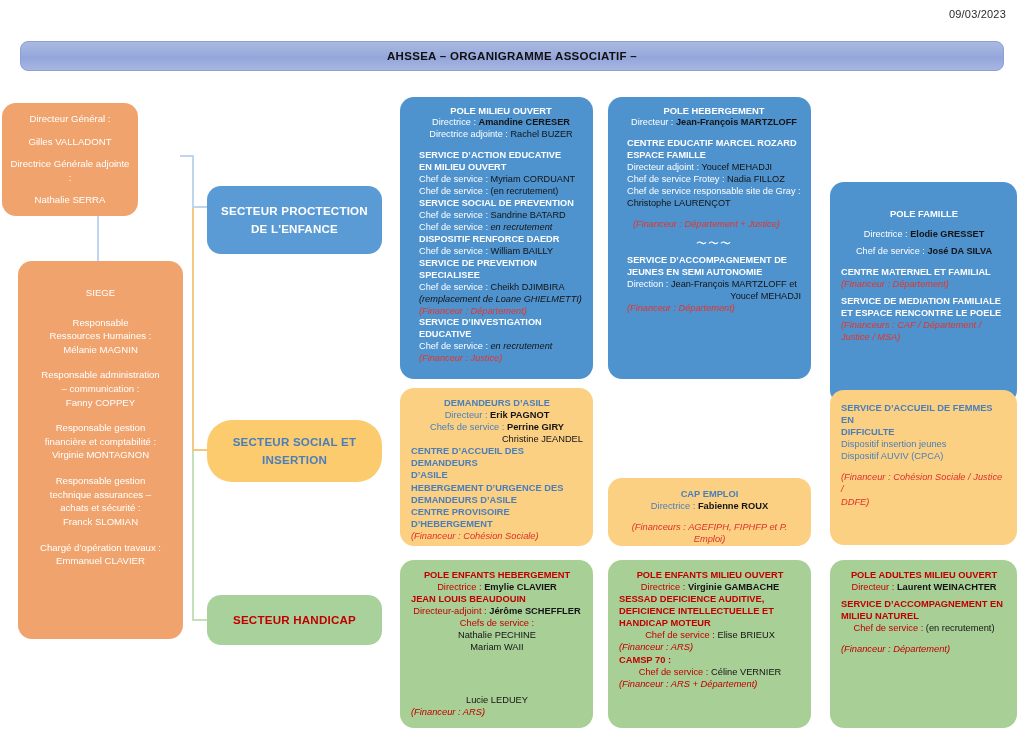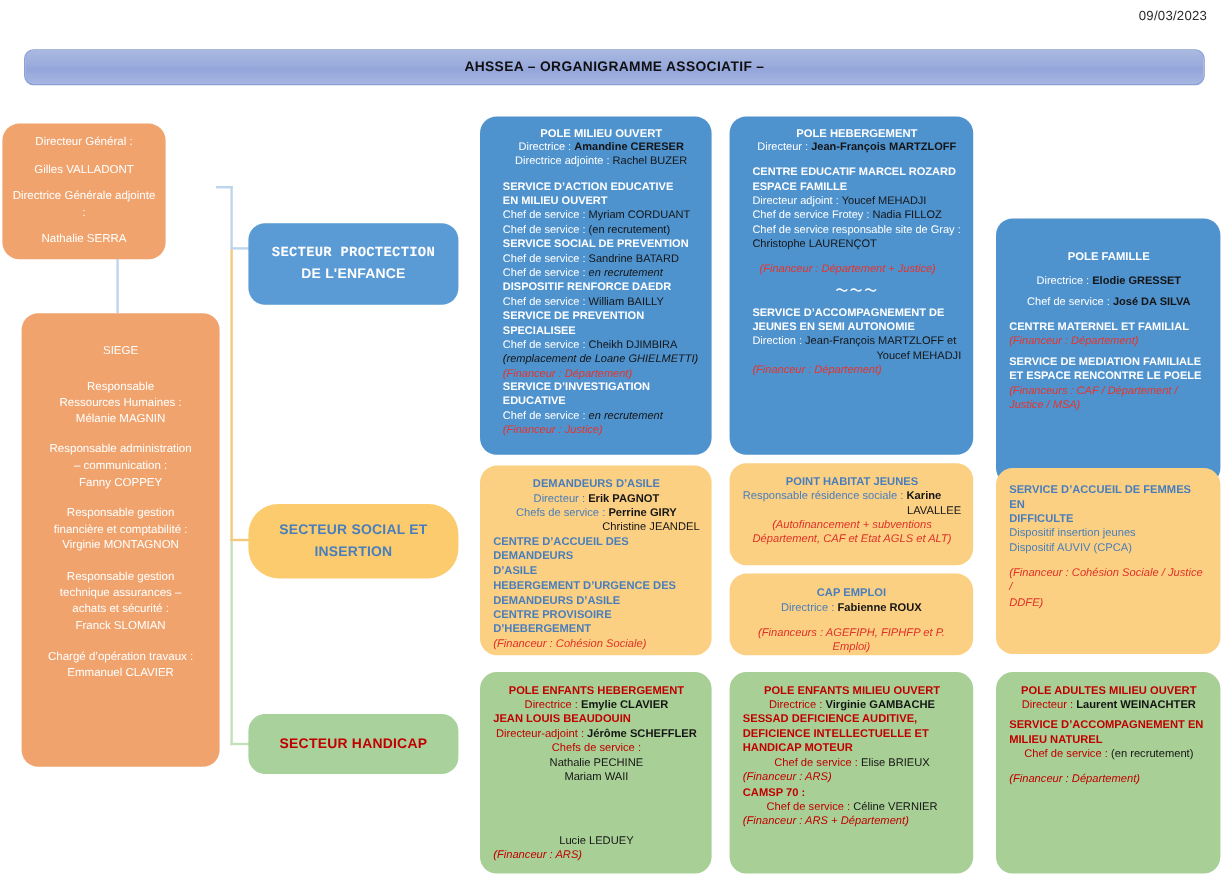--- a/index.html
+++ b/index.html
@@ -153,21 +153,21 @@
     </div>
     <div style="height:12px;"></div>
 
     <div>
       <span class="t or-l">Chargé d’opération travaux :</span>
       <span class="t or-l nm">Emmanuel CLAVIER</span>
     </div>
   </div>
 
   <div class="box rb sector blue-sector" style="left:207px;top:186px;width:175px;height:68px;">
-    <span style="color:#fff;font-family:Liberation Mono, monospace;">SECTEUR PROCTECTION</span>
+    <span style="color:#fff;">SECTEUR PROCTECTION</span>
     <span style="color:#fff;">DE L'ENFANCE</span>
   </div>
 
   <div class="box rb sector yellow" style="left:207px;top:420px;width:175px;height:62px;border-radius:25px;">
     <span style="color:#4a7ebb;">SECTEUR SOCIAL ET</span>
     <span style="color:#4a7ebb;">INSERTION</span>
   </div>
 
   <div class="box rb sector green-sector" style="left:207px;top:595px;width:175px;height:50px;">
     <span style="color:#c00000;">SECTEUR HANDICAP</span>
@@ -271,27 +271,20 @@
       </div>
     <span class="t y-line nm" style="color:#141414;text-align:right;display:block;">Christine JEANDEL</span>
     <span class="t y-svc">CENTRE D’ACCUEIL DES DEMANDEURS</span>
     <span class="t y-svc">D’ASILE</span>
     <span class="t y-svc">HEBERGEMENT D’URGENCE DES</span>
     <span class="t y-svc">DEMANDEURS D’ASILE</span>
     <span class="t y-svc">CENTRE PROVISOIRE D’HEBERGEMENT</span>
     <span class="t y-fin">(Financeur : Cohésion Sociale)</span>
   </div>
 
-  <div class="box rb yellow2" style="left:608px;top:386px;width:203px;height:85px;padding:9px 10px 0 11px;">
-    <span class="t y-head">POINT HABITAT JEUNES</span>
-    <span class="t y-line"><span>Responsable résidence sociale : </span><span class="nm">Karine</span></span>
-    <span class="t y-line nm" style="color:#141414;text-align:right;display:block;">LAVALLEE</span>
-    <span class="t y-fin ctr">(Autofinancement + subventions</span>
-    <span class="t y-fin ctr">Département, CAF et Etat AGLS et ALT)</span>
-  </div>
 
   <div class="box rb yellow2" style="left:608px;top:478px;width:203px;height:68px;padding:10px 8px 0 8px;">
     <span class="t y-head">CAP EMPLOI</span>
     <div class="ctr">
         <span class="t y-line"><span>Directrice : </span><span class="nm">Fabienne ROUX</span></span>
       </div>
     <div class="sp"></div>
     <span class="t y-fin ctr">(Financeurs : AGEFIPH, FIPHFP et P. Emploi)</span>
   </div>
 

